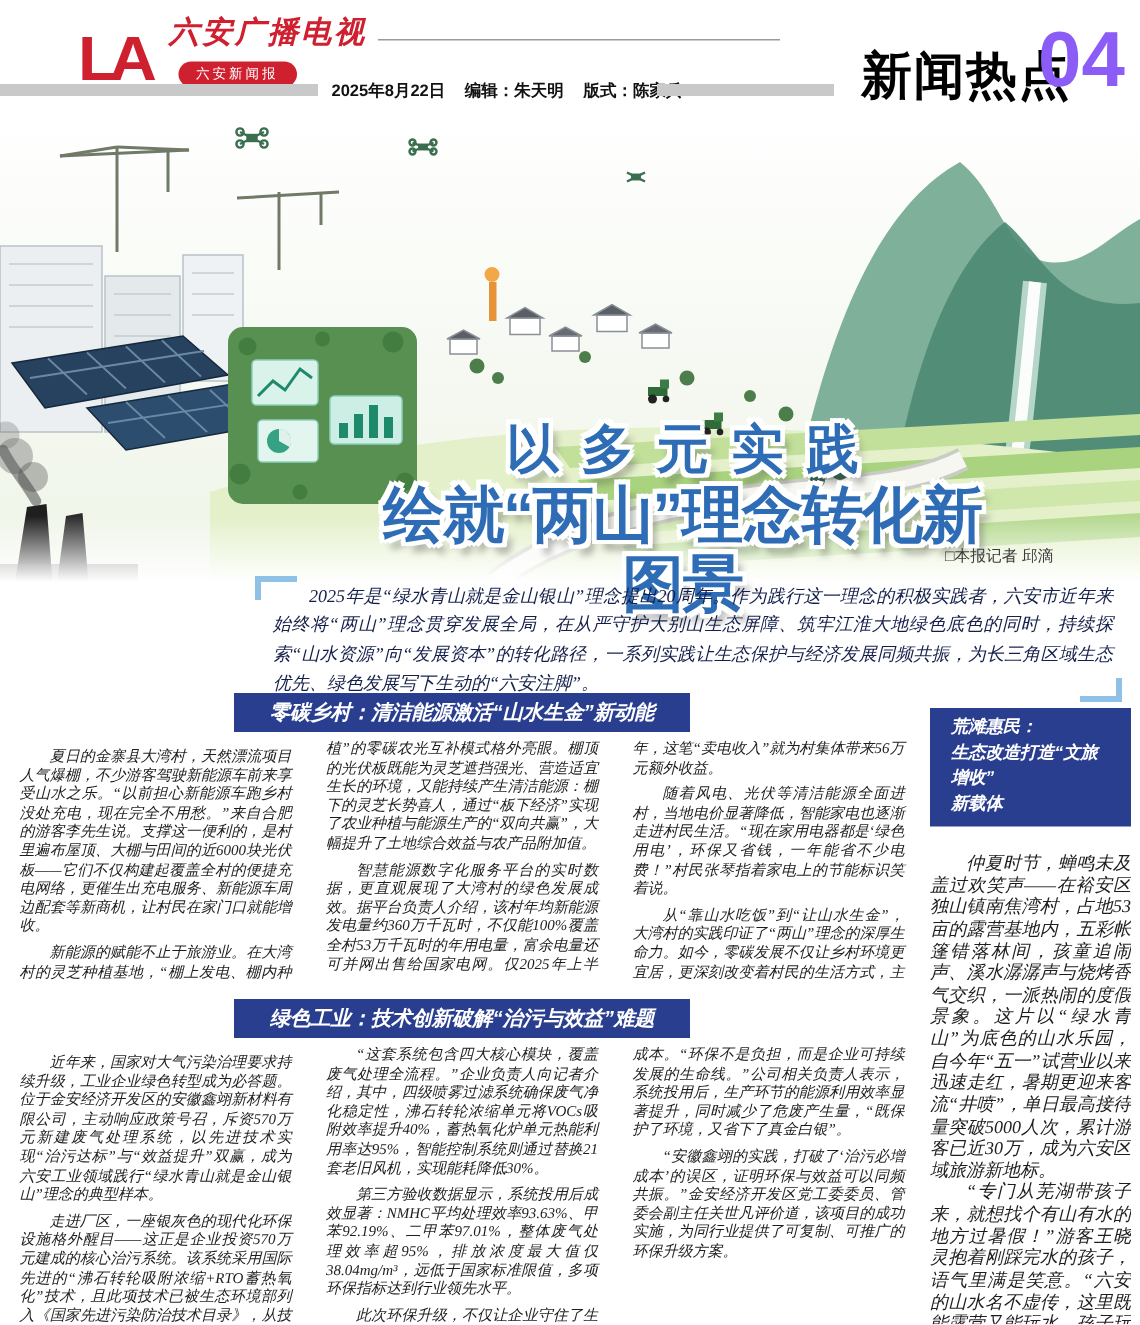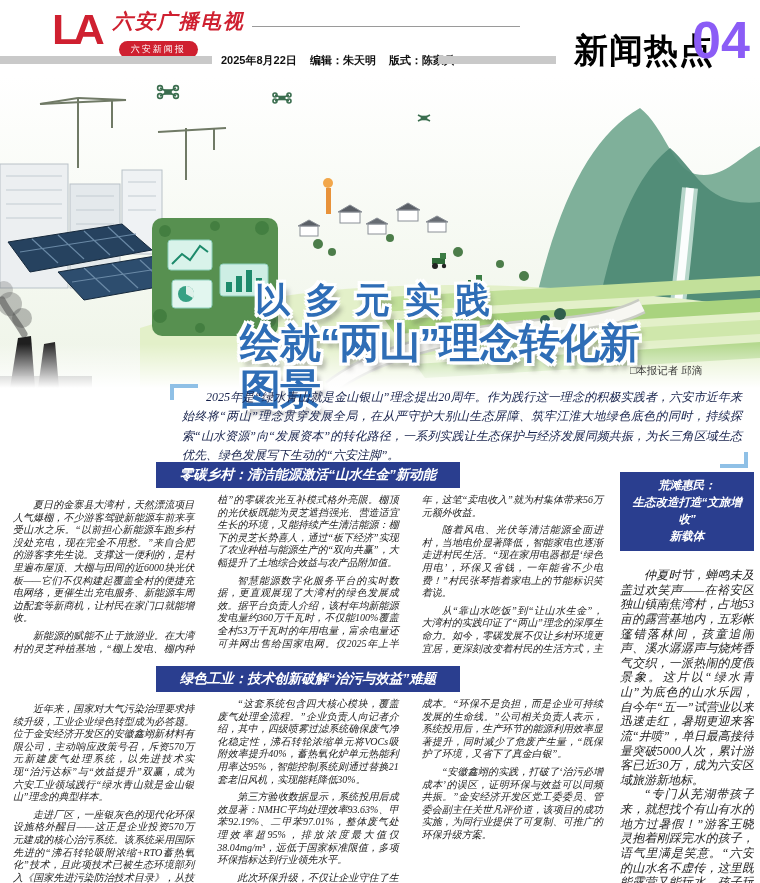--- a/index.html
+++ b/index.html
@@ -1,21 +1,21 @@
 <!DOCTYPE html>
 <html><head>
 <meta charset="utf-8">
 <style>
   html,body{margin:0;padding:0;background:#fff;}
   .page{position:relative;width:760px;height:883px;background:#fff;overflow:hidden;
         font-family:"Liberation Sans",sans-serif;color:#111;}
 
   
   .masthead{position:absolute;top:0;left:0;width:760px;height:76px;}
-  .logo{position:absolute;left:52px;top:8px;display:flex;align-items:flex-start;}
+  .logo{position:absolute;left:52px;top:8px;display:flex;align-items:flex-end;}
   .monogram{font-weight:900;font-size:44px;line-height:44px;color:#cf2030;
             letter-spacing:-6px;font-family:"Liberation Sans",sans-serif;transform:scaleY(.95);}
   .logo-right{margin-left:14px;}
   .logo-name{font-family:"Liberation Serif",serif;font-style:italic;font-weight:bold;
              font-size:20px;color:#cf2030;letter-spacing:2px;}
   .logo-badge{display:inline-block;margin:6px 0 4px 6px;background:#cf2030;color:#fff;
               font-size:9px;padding:2px 12px;border-radius:9px;letter-spacing:2px;}
   .head-rule{position:absolute;top:26px;left:252px;width:268px;border-top:1px solid #9a9a9a;}
   .graybar{position:absolute;top:56px;height:8px;background:#c9c9c9;}
   .graybar.left{left:0;width:212px;}
@@ -24,21 +24,21 @@
             white-space:nowrap;}
   .dateline span{margin-right:10px;text-align:center;}
   .section-name{position:absolute;top:28px;left:574px;font-size:34px;font-weight:900;
                 color:#000;letter-spacing:1px;}
   .page-number{position:absolute;top:14px;left:692px;font-size:52px;font-weight:800;
                color:#8b5cf6;line-height:52px;}
 
   
   .hero{position:absolute;top:76px;left:0;width:760px;height:312px;}
   .hero svg{position:absolute;top:0;left:0;}
-  .headline{position:absolute;left:240px;top:204px;width:430px;text-align:left;
+  .headline{position:absolute;left:240px;top:204px;width:430px;text-align:center;
             font-weight:900;color:#2e6db6;line-height:1.12;
             text-shadow:-3px -3px 0 #fff,3px -3px 0 #fff,-3px 3px 0 #fff,3px 3px 0 #fff,
                         0 -3px 0 #fff,0 3px 0 #fff,-3px 0 0 #fff,3px 0 0 #fff,
                         5px 7px 5px rgba(70,70,70,.45);}
   .hl1{font-size:35px;letter-spacing:15px;padding-left:15px;}
   .hl2{font-size:41px;letter-spacing:-1px;margin-top:2px;}
   .byline{position:absolute;left:630px;top:288px;font-size:10.5px;color:#3a3a3a;}
 
   
   .intro{position:absolute;top:388px;left:182px;width:560px;
@@ -57,21 +57,21 @@
   .bar{background:#2a3e8f;color:#fff;font-weight:bold;font-size:13.5px;
        padding:4px 24px;width:max-content;max-width:100%;margin:0 auto;box-sizing:border-box;}
   .cols{columns:3;column-gap:13px;overflow:hidden;margin-top:6px;}
   .cols1{height:163px;}
   .sec2{margin-top:9px;flex:1;display:flex;flex-direction:column;min-height:0;}
   .cols2{flex:1;min-height:0;}
   .body-text p{margin:5px;font-family:"Liberation Serif",serif;font-size:10px;
                line-height:1.26;text-align:justify;text-indent:2em;color:#1d1d1d;}
   .right-zone{width:134px;display:flex;flex-direction:column;}
   .rbar{background:#2a3e8f;color:#fff;font-weight:bold;font-size:11.5px;line-height:1.5;
-        text-align:center;padding:5px 4px;}
+        padding:5px 14px;}
   .rbody{flex:1;min-height:0;overflow:hidden;margin-top:8px;}
   .rbody p{margin:0;font-family:"Liberation Serif",serif;font-size:12px;line-height:1.22;
            text-align:justify;text-indent:2em;color:#1d1d1d;}
 </style>
 </head>
 <body>
 
 <div class="page">
 
   <header class="masthead">

